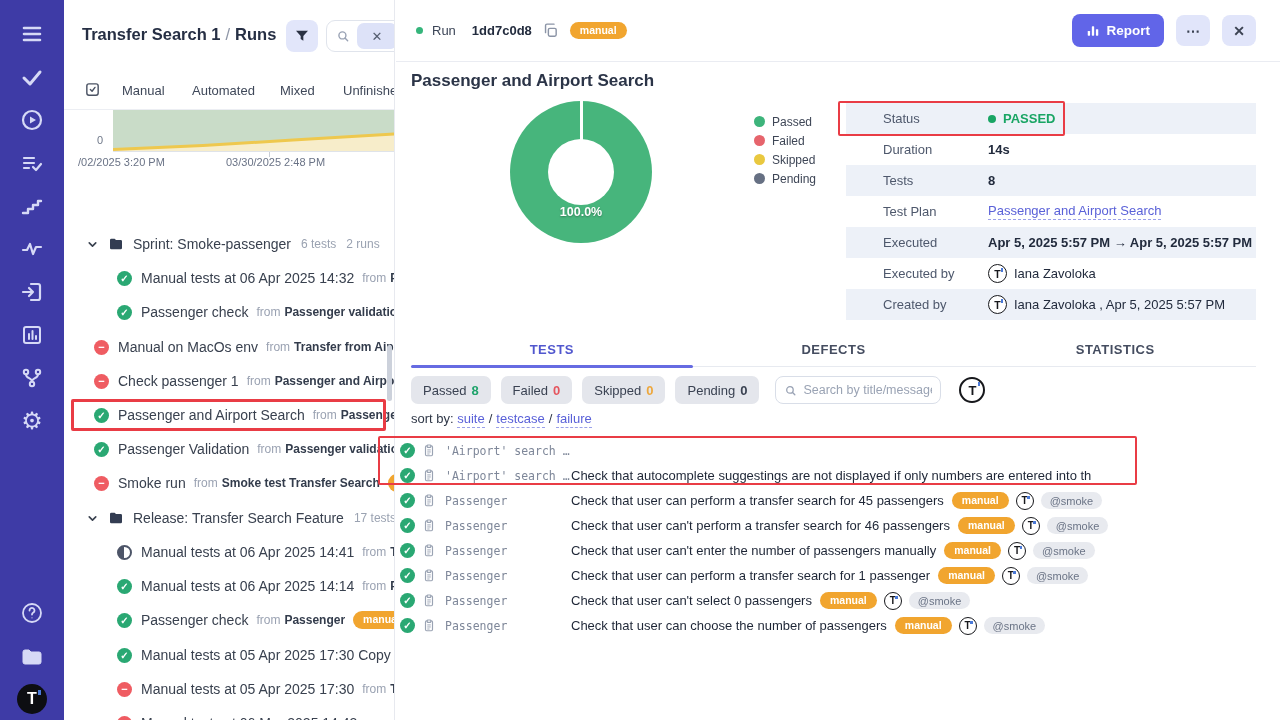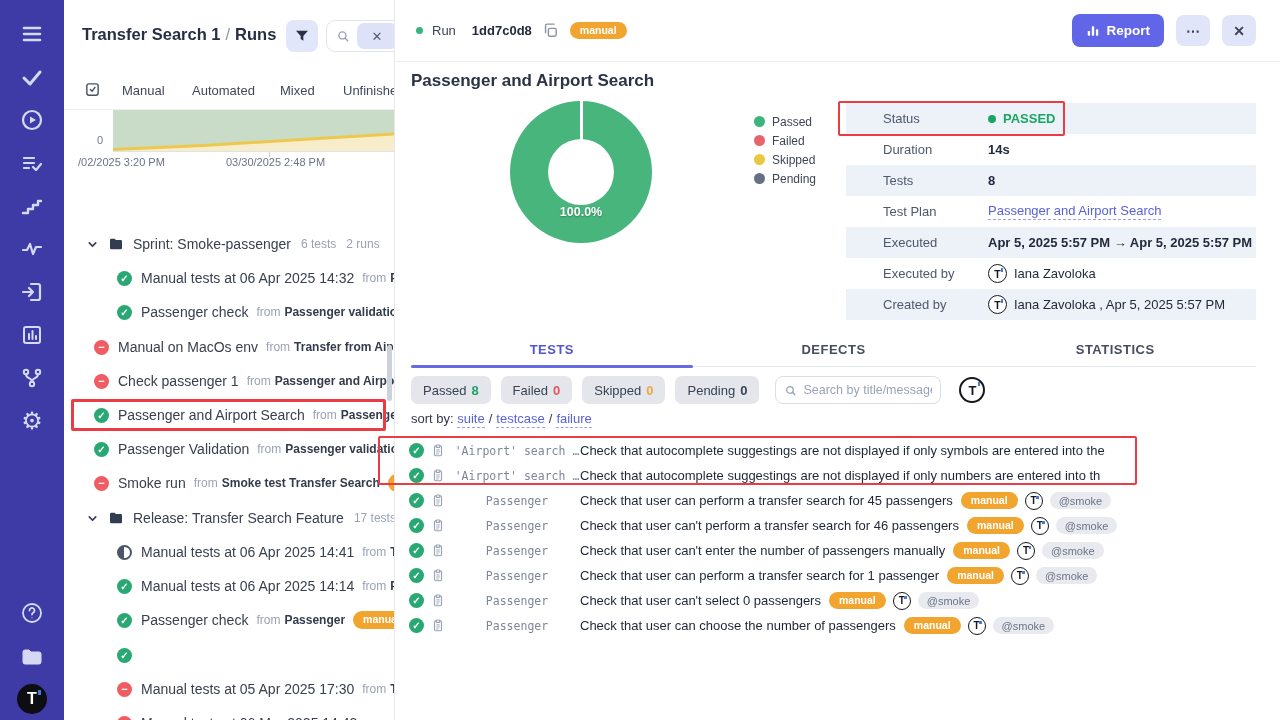--- a/index.html
+++ b/index.html
@@ -117,21 +117,21 @@
               padding:0 8px; gap:6px; margin-left:6px; background:#fff; }
   .f-search input { border:0; outline:0; width:100%; font-size:12.5px; color:#3a4252; font-family:inherit; }
   .f-search input::placeholder { color:#9aa3b4; }
   .f-ava { margin-left:8px; width:26px; height:26px; font-size:13px; border-width:2px; }
 
   .sortby { position:absolute; left:15px; top:411px; font-size:13px; color:#2f3747; }
   .s-link { color:#5a61d8; border-bottom:1px dashed #9aa0ea; padding-bottom:1px; }
   .s-sep { padding:0 4px; color:#2f3747; }
 
   .tlist { position:absolute; left:0; top:438px; width:884px; }
-  .trow2 { display:flex; align-items:center; height:25px; padding-left:13px; white-space:nowrap; overflow:hidden;text-align:center; }
+  .trow2 { display:flex; align-items:center; height:25px; padding-left:4px; white-space:nowrap; overflow:hidden; }
   .clip-ico { margin-left:7px; flex:0 0 auto; display:flex; }
   .suite { margin-left:9px; width:126px; flex:0 0 126px; font-family:"DejaVu Sans Mono",monospace; font-size:11.5px;
            color:#7e8799; overflow:hidden; }
   .ttl { font-size:13px; color:#1e2636; }
   .tb { margin-left:8px; }
   .t-ava { margin-left:7px; width:18px; height:18px; font-size:10px; }
   .tag { margin-left:7px; background:#e8eaef; color:#6b7486; font-size:11px; padding:2.5px 9px; border-radius:9px; }
 
   
   .annot { position:absolute; border:3px solid #e93c45; border-radius:2px; pointer-events:none; }
@@ -353,20 +353,21 @@
     <div class="trow ind1" style="top:605px">
       <span class="st passed"></span>
       <span class="t-label">Passenger check</span>
       <span class="t-from">from</span>
       <span class="t-suite">Passenger</span>
       <span class="t-badge">manual</span>
 
     </div>
     <div class="trow ind1" style="top:640px">
       <span class="st passed"></span>
+      <span class="t-label">Manual tests at 05 Apr 2025 17:30 Copy</span>
 
     </div>
     <div class="trow ind1" style="top:674px">
       <span class="st failed"></span>
       <span class="t-label">Manual tests at 05 Apr 2025 17:30</span>
       <span class="t-from">from</span>
       <span class="t-suite">Tran</span>
     </div>
     <div class="trow ind1" style="top:708px">
       <span class="st failed"></span>
@@ -517,21 +518,20 @@
       <div class="trow2">
         <span class="st passed"></span>
         <span class="clip-ico">
             <svg width="14" height="15" viewBox="0 0 24 24" fill="none" stroke="#9aa3b3" stroke-width="2">
               <rect x="6" y="4" width="12" height="17" rx="2"></rect>
               <rect x="9" y="2.5" width="6" height="4" rx="1" fill="#fff"></rect>
               <path d="M9 11h6M9 14.5h6M9 18h4" stroke-width="1.6"></path>
             </svg>
           </span>
         <span class="suite">'Airport' search …</span>
-        <span class="ttl">Check that autocomplete suggestings are not displayed if only symbols are entered into the</span>
       </div>
       <div class="trow2">
         <span class="st passed"></span>
         <span class="clip-ico">
             <svg width="14" height="15" viewBox="0 0 24 24" fill="none" stroke="#9aa3b3" stroke-width="2">
               <rect x="6" y="4" width="12" height="17" rx="2"></rect>
               <rect x="9" y="2.5" width="6" height="4" rx="1" fill="#fff"></rect>
               <path d="M9 11h6M9 14.5h6M9 18h4" stroke-width="1.6"></path>
             </svg>
           </span>

